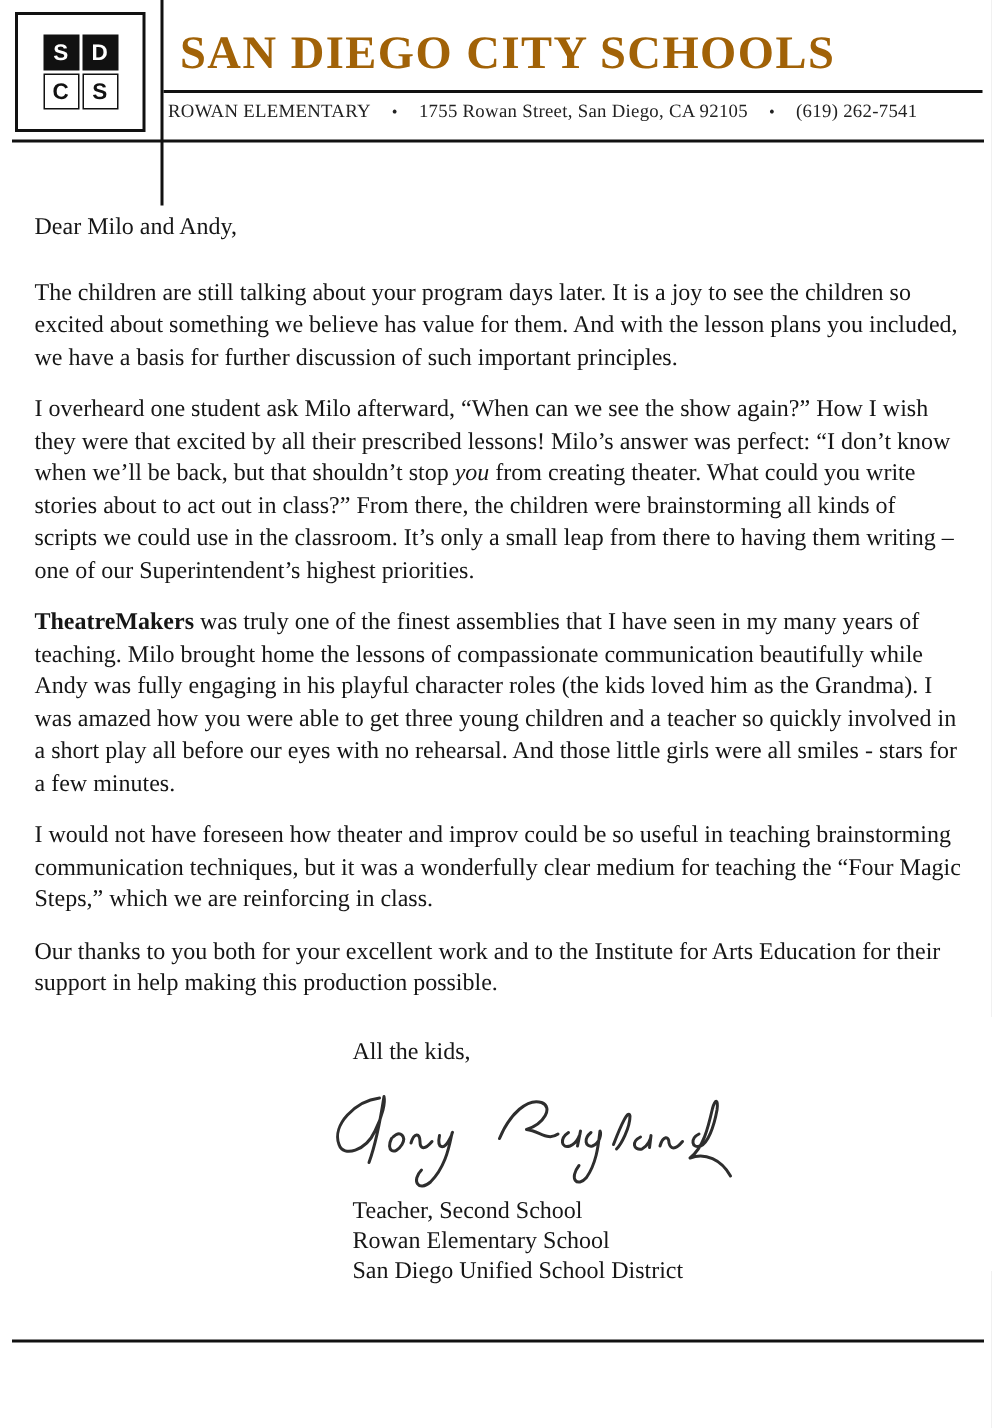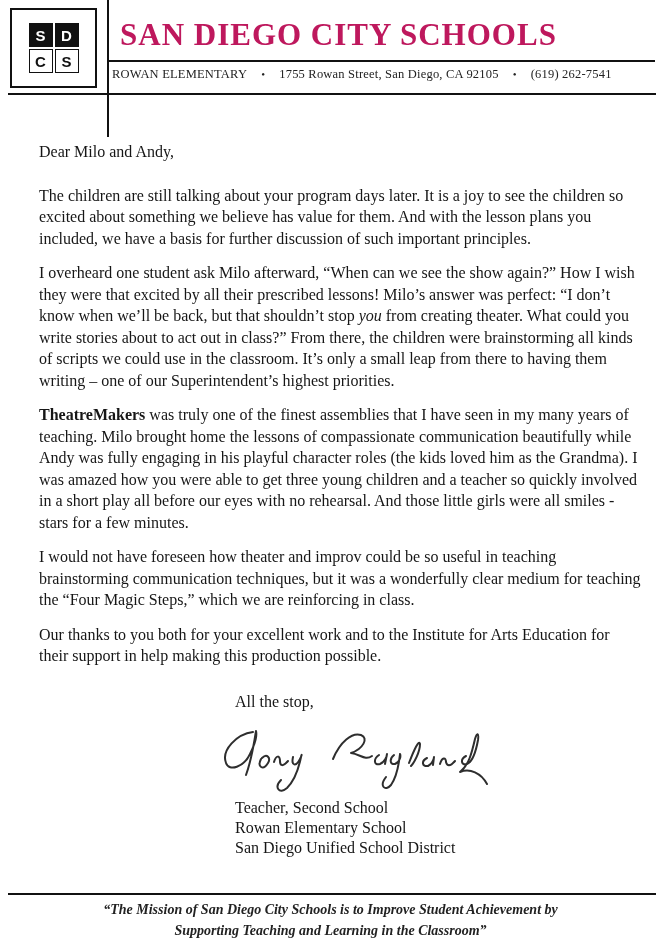--- a/index.html
+++ b/index.html
@@ -52,21 +52,21 @@
     width: 2px; height: 137px;
     background: #111;
   }
   .masthead-title {
     position: absolute;
     left: 120px; top: 17px;
     font-family: "Liberation Serif", serif;
     font-weight: bold;
     font-size: 31px;
     letter-spacing: 1px;
-    color: #be185d;
+    color: #a16207;
     white-space: nowrap;
   }
   .title-rule {
     position: absolute;
     left: 109px; top: 60px;
     width: 546px; height: 2px;
     background: #111;
   }
   .org-line {
     position: absolute;
@@ -88,21 +88,21 @@
 
   
   .letter-body {
     position: absolute;
     left: 23px; top: 141px;
     width: 619px;
     font-size: 16px;
     line-height: 21.5px;
     color: #161616;
   }
-  .letter-body p { margin: 0 0 13px 16px; }
+  .letter-body p { margin: 0 0 13px 0; }
   .salutation { margin-bottom: 22px !important; }
   .b { font-weight: bold; }
   .i { font-style: italic; }
 
   .closing {
     margin: 24px 0 2px 212px !important;
   }
   .signature {
     display: block;
     margin-left: 190px;
@@ -167,21 +167,21 @@
     <p>The children are still talking about your program days later.  It is a joy to see the children so excited about something we believe has value for them.  And with the lesson plans you included, we have a basis for further discussion of such important principles.</p>
 
     <p><span>I overheard one student ask Milo afterward, “When can we see the show again?”  How I wish they were that excited by all their prescribed lessons!  Milo’s answer was perfect: “I don’t know when we’ll be back, but that shouldn’t stop </span><span class="i">you</span><span> from creating theater.  What could you write stories about to act out in class?”  From there, the children were brainstorming all kinds of scripts we could use in the classroom.  It’s only a small leap from there to having them writing – one of our Superintendent’s highest priorities.</span></p>
 
     <p><span class="b">TheatreMakers</span><span> was truly one of the finest assemblies that I have seen in my many years of teaching.  Milo brought home the lessons of compassionate communication beautifully while Andy was fully engaging in his playful character roles (the kids loved him as the Grandma).   I was amazed how you were able to get three young children and a teacher so quickly involved in a short play all before our eyes with no rehearsal.  And those little girls were all smiles - stars for a few minutes.</span></p>
 
     <p>I would not have foreseen how theater and improv could be so useful in teaching brainstorming communication techniques, but it was a wonderfully clear medium for teaching the “Four Magic Steps,” which we are reinforcing in class.</p>
 
     <p>Our thanks to you both for your excellent work and to the Institute for Arts Education for their support in help making this production possible.</p>
 
-    <p class="closing">All the stop,</p>
+    <p class="closing">All the kids,</p>
 
     <svg class="signature" width="280" height="82" viewBox="0 0 280 82" aria-hidden="true">
       <g fill="none" stroke="#2e2e2e" stroke-width="2" stroke-linecap="round" stroke-linejoin="round">
 
         <path d="M40 18 C24 20 8 36 13 49 C16 58 31 53 37 40 C42 30 44 21 43 17 C41 30 37 50 33 61"></path>
         <path d="M48 45 C44 53 50 57 55 49 C58 44 54 39 49 44"></path>
         <path d="M61 48 C63 41 67 41 67 47 C67 52 70 53 75 47"></path>
         <path d="M80 43 C78 52 83 53 87 45 C89 41 89 39 88 43 C86 53 83 65 74 74 C66 81 61 73 68 66"></path>
 
         <path d="M120 45 C127 28 139 18 148 21 C156 24 150 35 138 39 C147 40 152 47 159 42"></path>
@@ -196,18 +196,14 @@
 
     <div class="signer-block">
       <div>Teacher, Second School</div>
       <div>Rowan Elementary School</div>
       <div>San Diego Unified School District</div>
     </div>
 
   </div>
 
   <div class="foot-rule"></div>
-  <div class="footer-motto">
-    <div>“The Mission of San Diego City Schools is to Improve Student Achievement by</div>
-    <div>Supporting Teaching and Learning in the Classroom”</div>
-  </div>
 
 </div>
 
 </body></html>

